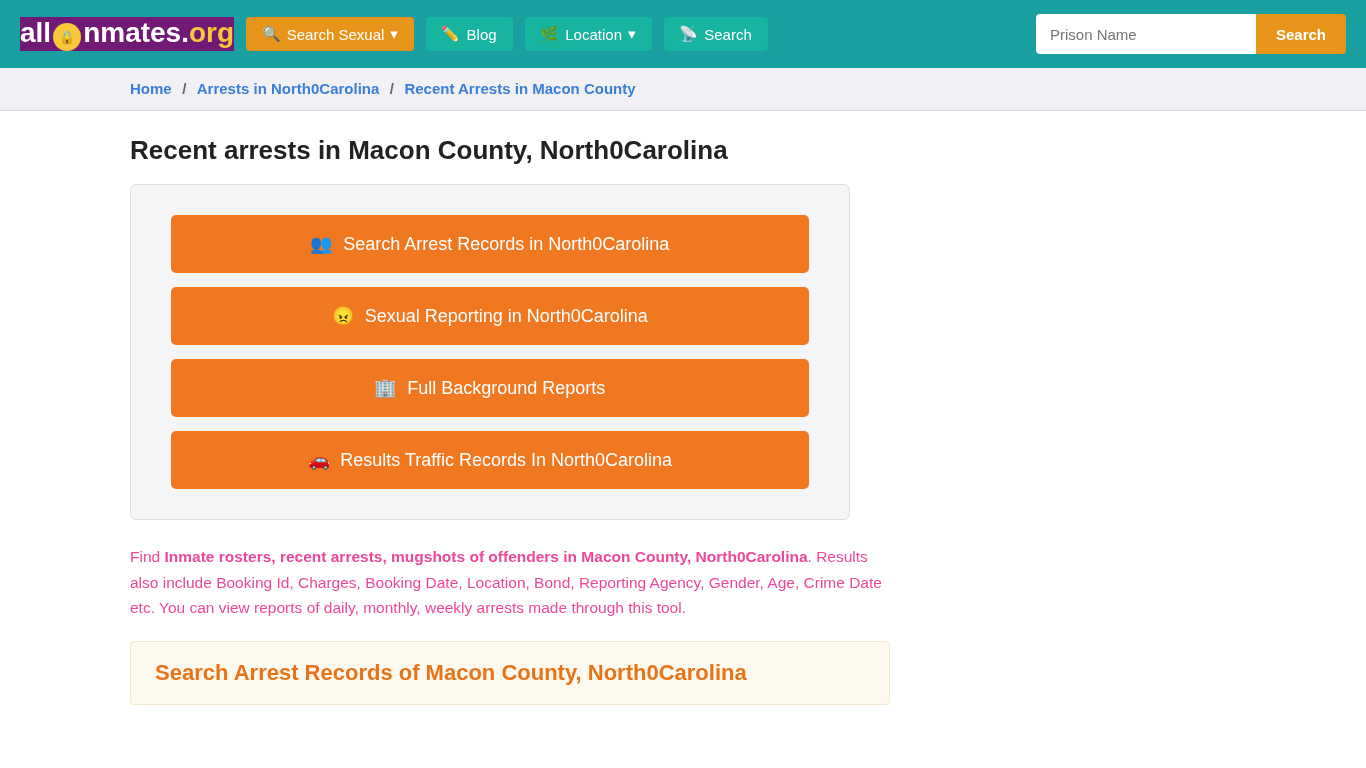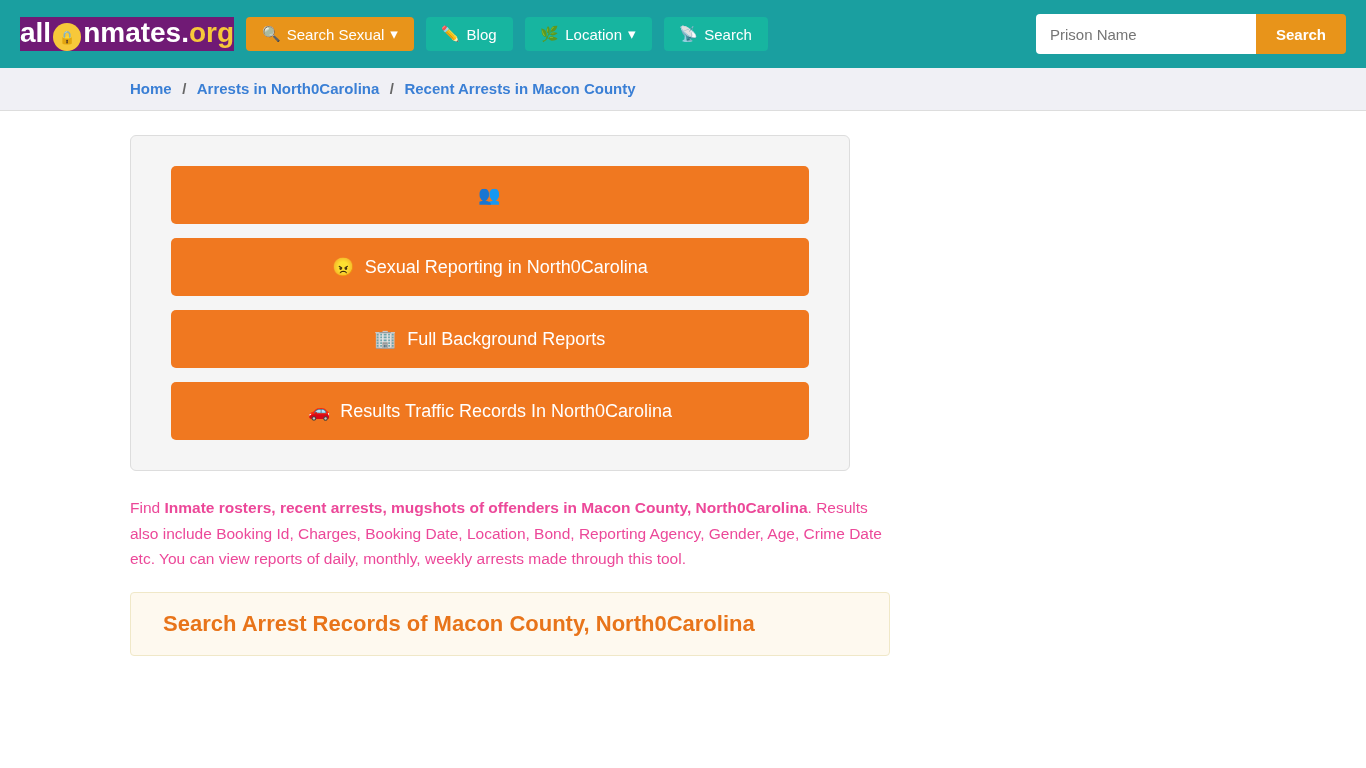--- a/index.html
+++ b/index.html
@@ -155,21 +155,21 @@
       max-width: 760px;
       margin-bottom: 20px;
     }
     .desc-text strong { font-weight: bold; }
 
     
     .section-heading-box {
       background: #fef9ef;
       border: 1px solid #f0e8c8;
       border-radius: 4px;
-      padding: 18px 32px;
+      padding: 18px 24px;
       max-width: 760px;
     }
     .section-heading-box h2 {
       color: #e8741a;
       font-size: 22px;
       font-weight: bold;
     }
   </style>
 </head>
 <body>
@@ -217,25 +217,27 @@
 <nav class="breadcrumb-bar">
   <a href="#">Home</a>
   <span class="breadcrumb-sep">/</span>
   <a href="#">Arrests in North0Carolina</a>
   <span class="breadcrumb-sep">/</span>
   <span class="breadcrumb-current">Recent Arrests in Macon County</span>
 </nav>
 
 <main class="main">
 
+  <h1 class="page-title">Recent arrests in Macon County, North0Carolina</h1>
 
   <div class="button-card">
 
     <a href="#" class="orange-btn">
       <span>👥</span>
+      <span>Search Arrest Records in North0Carolina</span>
     </a>
 
     <a href="#" class="orange-btn">
       <span>😠</span>
       <span>Sexual Reporting in North0Carolina</span>
     </a>
 
     <a href="#" class="orange-btn">
       <span>🏢</span>
       <span>Full Background Reports</span>

